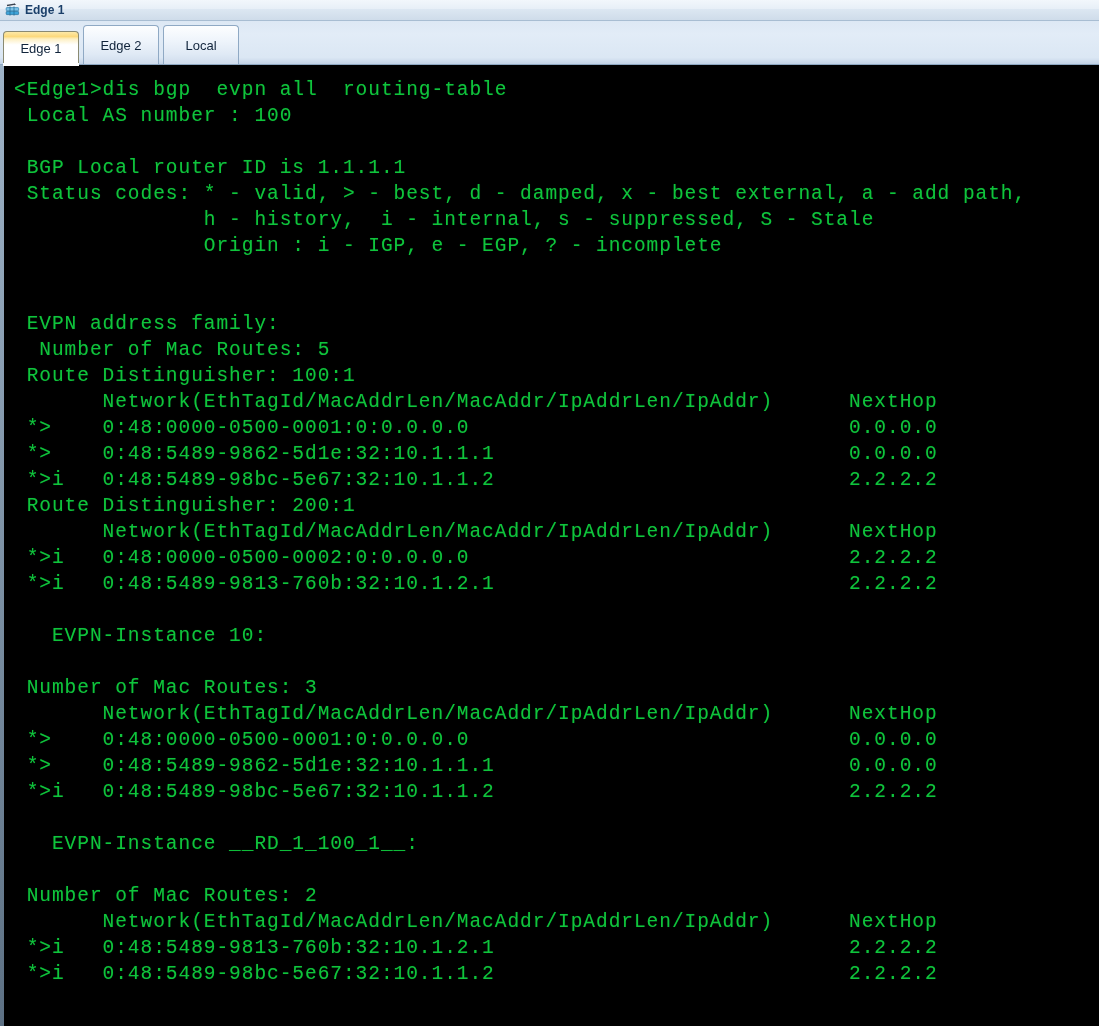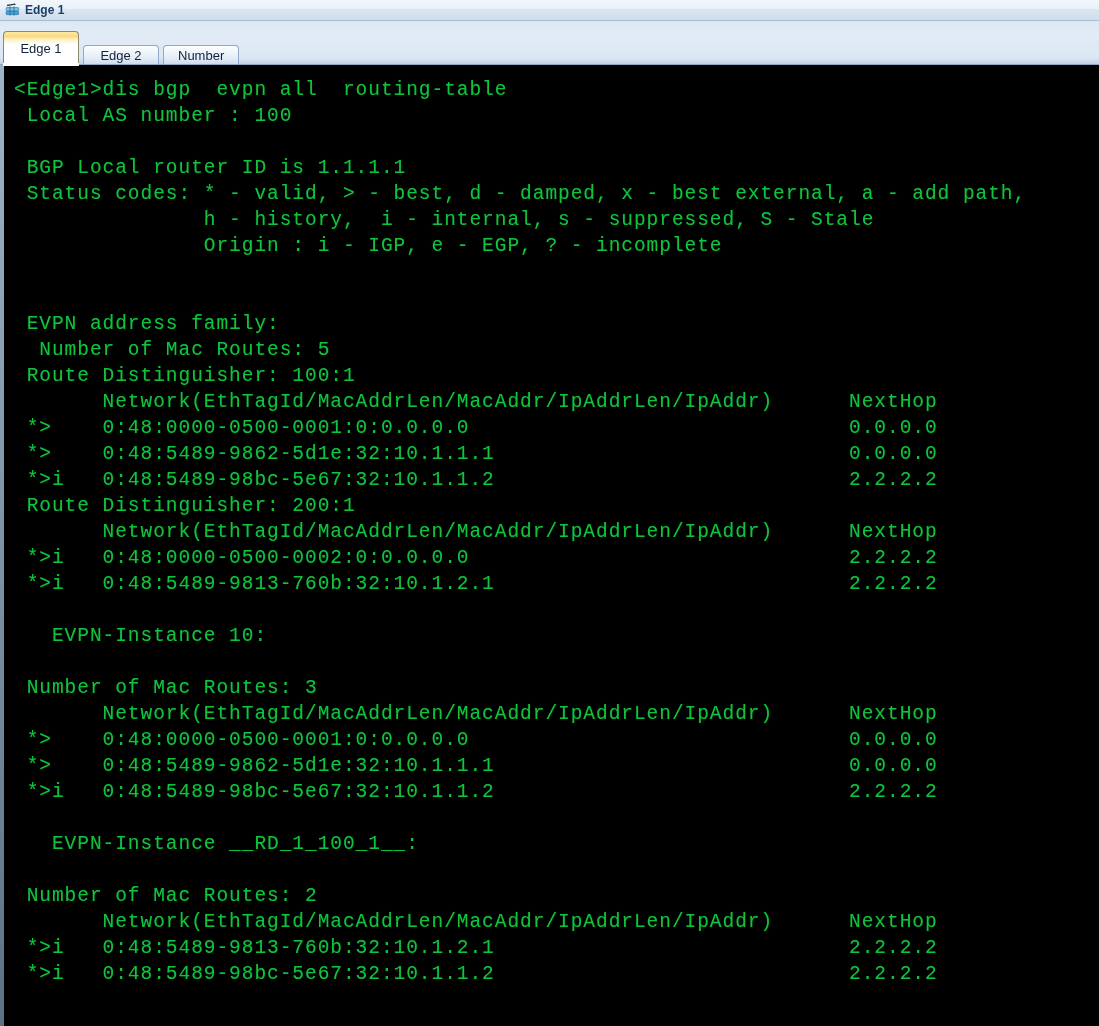--- a/index.html
+++ b/index.html
@@ -61,21 +61,21 @@
     border-bottom: 1px solid #8ea8c2;
   }
   .tab-row {
     display: flex;
     align-items: flex-end;
     height: 100%;
   }
   .tab {
     position: relative;
     min-width: 76px;
-    height: 19px;
+    height: 39px;
     margin-right: 4px;
     padding: 0 14px;
     box-sizing: border-box;
     display: flex;
     align-items: center;
     justify-content: center;
     font-size: 13px;
     color: #11243b;
     font-family: "Liberation Sans", sans-serif;
     border: 1px solid #8fa9c4;
@@ -174,21 +174,21 @@
 
   <div class="tab-strip">
     <div class="tab-row">
       <div class="tab active">
         <span>Edge 1</span>
       </div>
       <div class="tab">
         <span>Edge 2</span>
       </div>
       <div class="tab">
-        <span>Number</span>
+        <span>Local</span>
       </div>
     </div>
   </div>
 
   <div class="terminal-wrap">
     <div class="terminal" id="terminal-output"><div class="term-line">&lt;Edge1&gt;dis bgp  evpn all  routing-table</div><div class="term-line"> Local AS number : 100</div><div class="term-line blank"> </div><div class="term-line"> BGP Local router ID is 1.1.1.1</div><div class="term-line"> Status codes: * - valid, &gt; - best, d - damped, x - best external, a - add path,</div><div class="term-line">               h - history,  i - internal, s - suppressed, S - Stale</div><div class="term-line">               Origin : i - IGP, e - EGP, ? - incomplete</div><div class="term-line blank"> </div><div class="term-line blank"> </div><div class="term-line"> EVPN address family:</div><div class="term-line">  Number of Mac Routes: 5</div><div class="term-line"> Route Distinguisher: 100:1</div><div class="term-line">       Network(EthTagId/MacAddrLen/MacAddr/IpAddrLen/IpAddr)      NextHop</div><div class="term-line"> *&gt;    0:48:0000-0500-0001:0:0.0.0.0                              0.0.0.0</div><div class="term-line"> *&gt;    0:48:5489-9862-5d1e:32:10.1.1.1                            0.0.0.0</div><div class="term-line"> *&gt;i   0:48:5489-98bc-5e67:32:10.1.1.2                            2.2.2.2</div><div class="term-line"> Route Distinguisher: 200:1</div><div class="term-line">       Network(EthTagId/MacAddrLen/MacAddr/IpAddrLen/IpAddr)      NextHop</div><div class="term-line"> *&gt;i   0:48:0000-0500-0002:0:0.0.0.0                              2.2.2.2</div><div class="term-line"> *&gt;i   0:48:5489-9813-760b:32:10.1.2.1                            2.2.2.2</div><div class="term-line blank"> </div><div class="term-line">   EVPN-Instance 10:</div><div class="term-line blank"> </div><div class="term-line"> Number of Mac Routes: 3</div><div class="term-line">       Network(EthTagId/MacAddrLen/MacAddr/IpAddrLen/IpAddr)      NextHop</div><div class="term-line"> *&gt;    0:48:0000-0500-0001:0:0.0.0.0                              0.0.0.0</div><div class="term-line"> *&gt;    0:48:5489-9862-5d1e:32:10.1.1.1                            0.0.0.0</div><div class="term-line"> *&gt;i   0:48:5489-98bc-5e67:32:10.1.1.2                            2.2.2.2</div><div class="term-line blank"> </div><div class="term-line">   EVPN-Instance __RD_1_100_1__:</div><div class="term-line blank"> </div><div class="term-line"> Number of Mac Routes: 2</div><div class="term-line">       Network(EthTagId/MacAddrLen/MacAddr/IpAddrLen/IpAddr)      NextHop</div><div class="term-line"> *&gt;i   0:48:5489-9813-760b:32:10.1.2.1                            2.2.2.2</div><div class="term-line"> *&gt;i   0:48:5489-98bc-5e67:32:10.1.1.2                            2.2.2.2</div></div>
   </div>
 
 </div>
 

